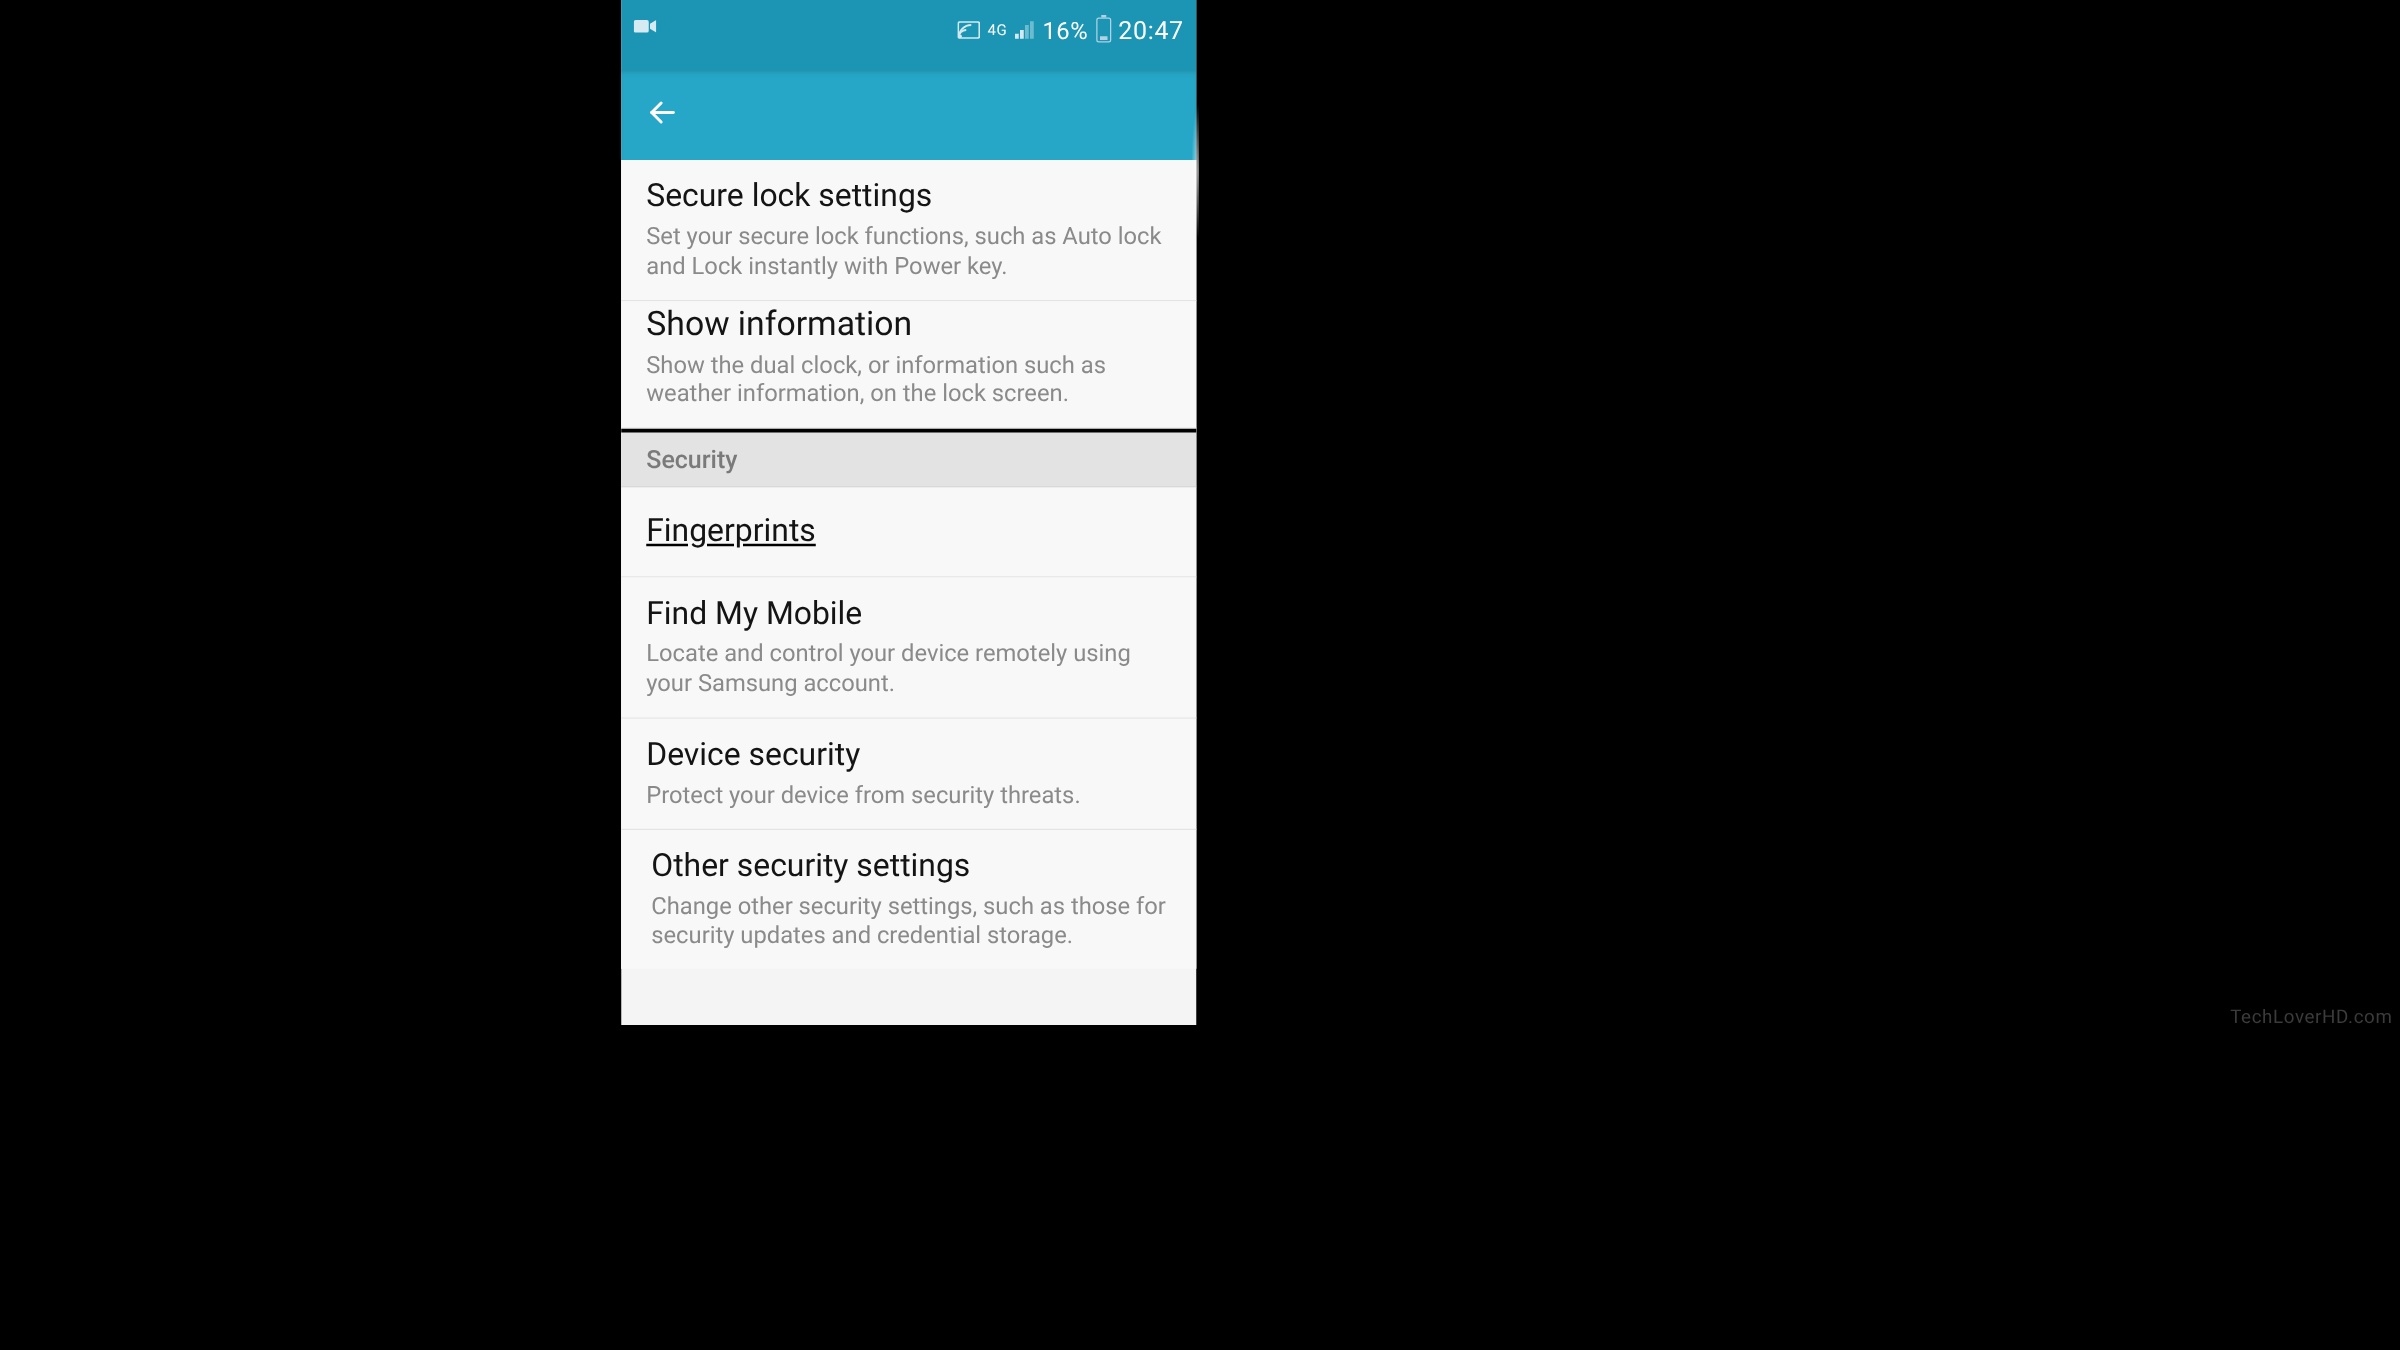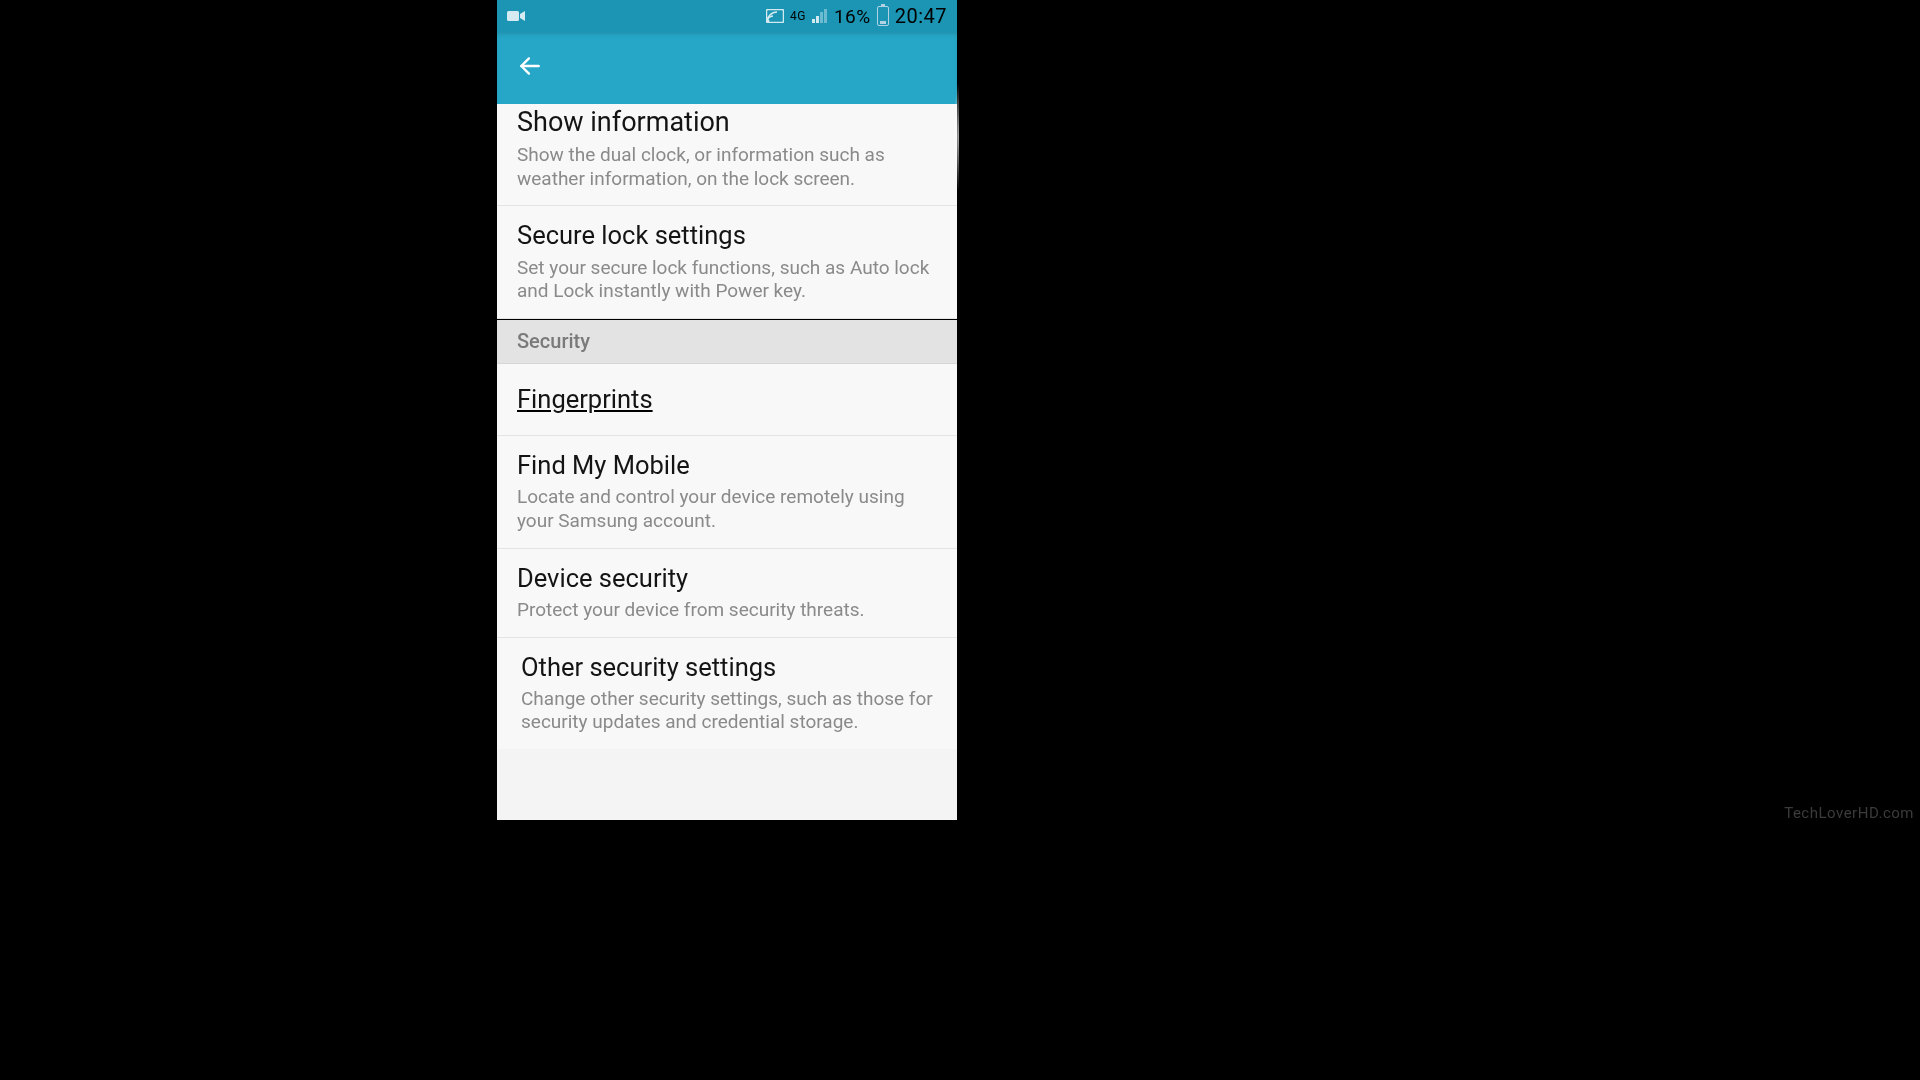--- a/index.html
+++ b/index.html
@@ -22,25 +22,25 @@
     position: absolute;
     left: 497px;
     top: 0;
     width: 460px;
     height: 820px;  
     background: #f4f4f4;
   }
   
   .status-bar {
     display: flex;
-    align-items: center;
+    align-items: flex-start;
     height: 32px;
     background: #1b95b3;
-    color: #000000;
-    padding: 0 10px;
+    color: #ffffff;
+    padding: 12px 10px;
   }
   .status-left { display:flex; align-items:center; gap:4px; }
   .status-right {
     margin-left: auto;
     display: flex;
     align-items: center;
     gap: 6px;
     font-size: 19px;
     font-weight: 400;
     letter-spacing: 0.5px;
@@ -118,21 +118,21 @@
   .row.first .row-title{
     font-size:27px;
     margin-top:-4px;
   }
   .section-header{
     background:#e3e3e3;
     color:#7a7a7a;
     font-size:20px;
     font-weight:500;
     padding:9px 20px 10px 20px;
-    border-top:1px solid #000000;
+    border-top:3px solid #000000;
     border-bottom:1px solid #d6d6d6;
   }
   
   .toggle{
     width:50px; height:32px; position:relative; flex:0 0 auto;
     margin-top:14px;
   }
   .toggle-track{
     position:absolute; left:2px; right:2px; top:8px; height:18px;
     border-radius:10px;
@@ -205,34 +205,34 @@
           <svg width="26" height="26" viewBox="0 0 24 24" fill="none" stroke="#fff" stroke-width="2.2" stroke-linecap="round" stroke-linejoin="round">
             <line x1="20" y1="12" x2="4" y2="12"></line>
             <polyline points="11 5 4 12 11 19"></polyline>
           </svg>
         </span>
       </div>
     </div>
 
     <div class="list">
 
+      <div class="row">
+        <div class="row-text">
+          <div class="row-title">Secure lock settings</div>
+          <div class="row-desc">Set your secure lock functions, such as Auto lock and Lock instantly with Power key.</div>
+        </div>
+      </div>
+
       <div class="row first" style="padding-top:6px;">
         <div class="row-text">
           <div class="row-title big">Show information</div>
           <div class="row-desc">Show the dual clock, or information such as weather information, on the lock screen.</div>
         </div>
       </div>
 
-      <div class="row">
-        <div class="row-text">
-          <div class="row-title">Secure lock settings</div>
-          <div class="row-desc">Set your secure lock functions, such as Auto lock and Lock instantly with Power key.</div>
-        </div>
-      </div>
-
       <div class="section-header">Security</div>
 
       <div class="row" style="padding-top:20px;padding-bottom:20px;text-decoration:underline;">
         <div class="row-text">
           <div class="row-title">Fingerprints</div>
         </div>
       </div>
 
       <div class="row">
         <div class="row-text">

